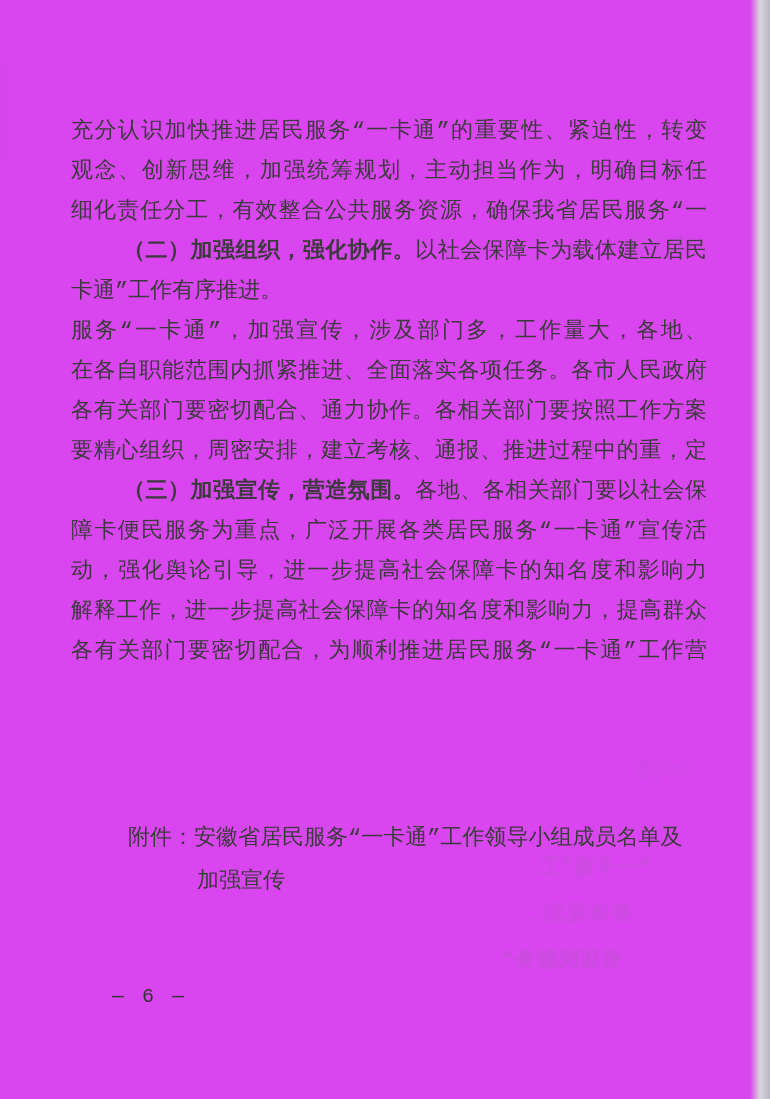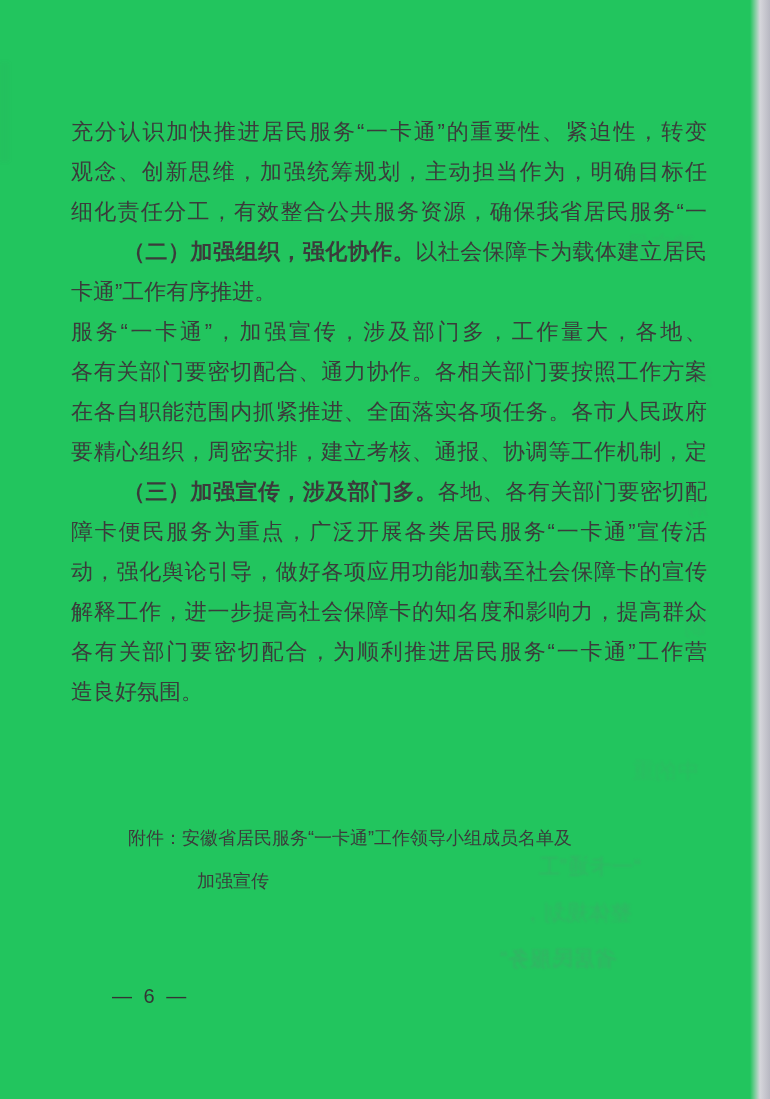--- a/index.html
+++ b/index.html
@@ -1,38 +1,38 @@
 <!DOCTYPE html>
 <html><head>
 <meta charset="utf-8">
 <style>
   html,body { margin:0; padding:0; background:#e9e9e9; }
   .page {
     position:relative;
     width:770px; height:1099px;
-    background:#22c55e;
+    background:#d946ef;
     overflow:hidden;
-    font-family:Liberation Sans, sans-serif;
+    font-family:Liberation Mono, monospace;
     color:#3b3b3b;
   }
   
   .bodytext {
     position:absolute;
     left:71px; top:112px; width:636px;
     font-size:22px; line-height:40px;
   }
   .line { height:40px; overflow:hidden; }
   .j { text-align:justify; text-align-last:justify; }
   .indent { text-indent:52px; }
   .lead { font-weight:bold; }
   
   .attach {
     position:absolute;
     left:71px; top:817px; width:636px;
-    font-size:18px; line-height:43px;
+    font-size:22px; line-height:43px;
   }
   .attach .first { text-indent:57px; }
   .attach .second { padding-left:126px; }
   
   .pagenum {
     position:absolute;
     left:112px; top:985px;
     font-size:20px; letter-spacing:3px;
     color:#343434;
   }
@@ -69,30 +69,29 @@
 
   <div class="bodytext">
 
     <div class="line j">充分认识加快推进居民服务“一卡通”的重要性、紧迫性，转变</div>
     <div class="line j">观念、创新思维，加强统筹规划，主动担当作为，明确目标任务，</div>
     <div class="line j">细化责任分工，有效整合公共服务资源，确保我省居民服务“一</div>
     <div class="line j indent"><span class="lead">（二）加强组织，强化协作。</span><span>以社会保障卡为载体建立居民</span></div>
 
     <div class="line">卡通”工作有序推进。</div>
     <div class="line j">服务“一卡通”，加强宣传，涉及部门多，工作量大，各地、</div>
+    <div class="line j">在各自职能范围内抓紧推进、全面落实各项任务。各市人民政府</div>
     <div class="line j">各有关部门要密切配合、通力协作。各相关部门要按照工作方案</div>
-    <div class="line j">在各自职能范围内抓紧推进、全面落实各项任务。各市人民政府</div>
-    <div class="line j">要精心组织，周密安排，建立考核、通报、协调等工作机制，定</div>
+    <div class="line j">要精心组织，周密安排，建立考核、通报、推进过程中的重，定</div>
 
-    <div class="line j indent"><span class="lead">（三）加强宣传，涉及部门多。</span><span>各地、各有关部门要密切配合</span></div>
+    <div class="line j indent"><span class="lead">（三）加强宣传，营造氛围。</span><span>各地、各相关部门要以社会保</span></div>
     <div class="line j">障卡便民服务为重点，广泛开展各类居民服务“一卡通”宣传活</div>
-    <div class="line j">动，强化舆论引导，做好各项应用功能加载至社会保障卡的宣传</div>
+    <div class="line j">动，强化舆论引导，进一步提高社会保障卡的知名度和影响力</div>
     <div class="line j">解释工作，进一步提高社会保障卡的知名度和影响力，提高群众</div>
     <div class="line j">各有关部门要密切配合，为顺利推进居民服务“一卡通”工作营</div>
-    <div class="line">造良好氛围。</div>
 
   </div>
 
   <div class="attach">
     <div class="first"><span>附件：</span><span>安徽省居民服务“一卡通”工作领导小组成员名单及</span></div>
     <div class="second">加强宣传</div>
   </div>
 
   <div class="pagenum">— 6 —</div>
 

